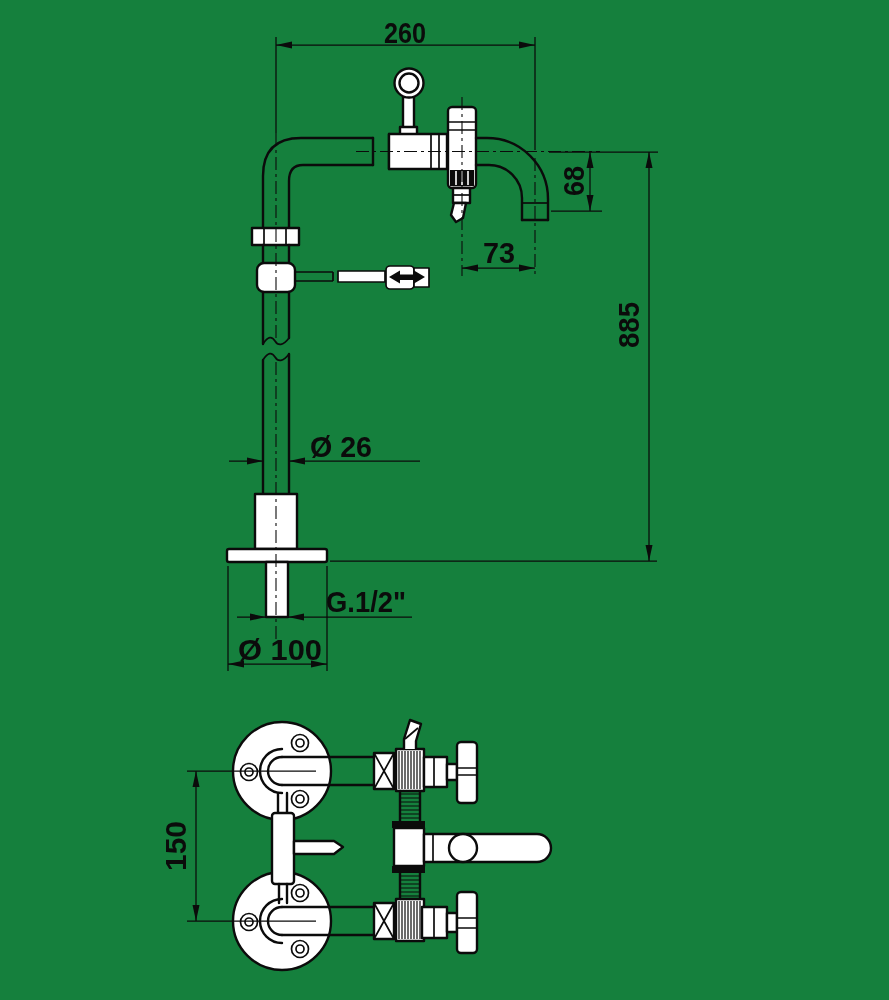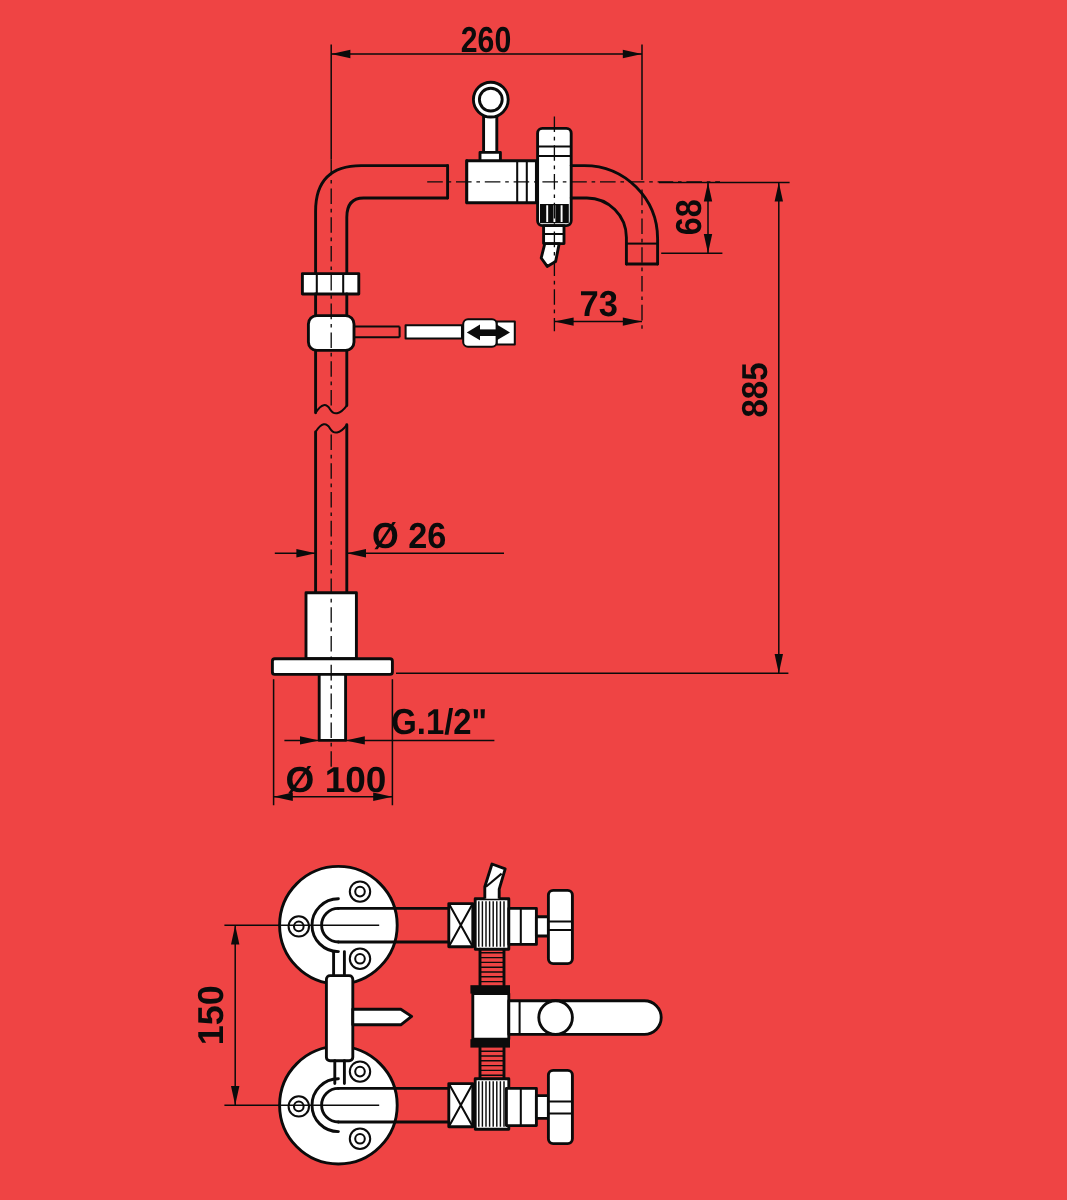--- a/index.html
+++ b/index.html
@@ -1,17 +1,17 @@
 <!DOCTYPE html>
 <html><head>
 <meta charset="utf-8">
 <style>
   html,body{margin:0;padding:0;background:#ffffff;}
   .page{
-    position:relative;width:889px;height:1000px;background:#ef4444;
+    position:relative;width:889px;height:1000px;background:#15803d;
     font-family:"Liberation Sans",sans-serif;overflow:hidden;
   }
   svg{position:absolute;left:0;top:0;}
   .obj{stroke:#0b0b0b;stroke-width:2.4;fill:none;stroke-linecap:round;stroke-linejoin:round;}
   .objf{stroke:#0b0b0b;stroke-width:2.4;fill:#ffffff;stroke-linejoin:round;}
   .det{stroke:#0b0b0b;stroke-width:1.7;fill:none;}
   .fill{fill:#0b0b0b;stroke:none;}
   .dim{stroke:#0b0b0b;stroke-width:1.25;fill:none;}
   .cl{stroke:#0b0b0b;stroke-width:1.1;fill:none;stroke-dasharray:13 4 3 4;}
   .rib{stroke:#0b0b0b;stroke-width:1.2;fill:none;}

